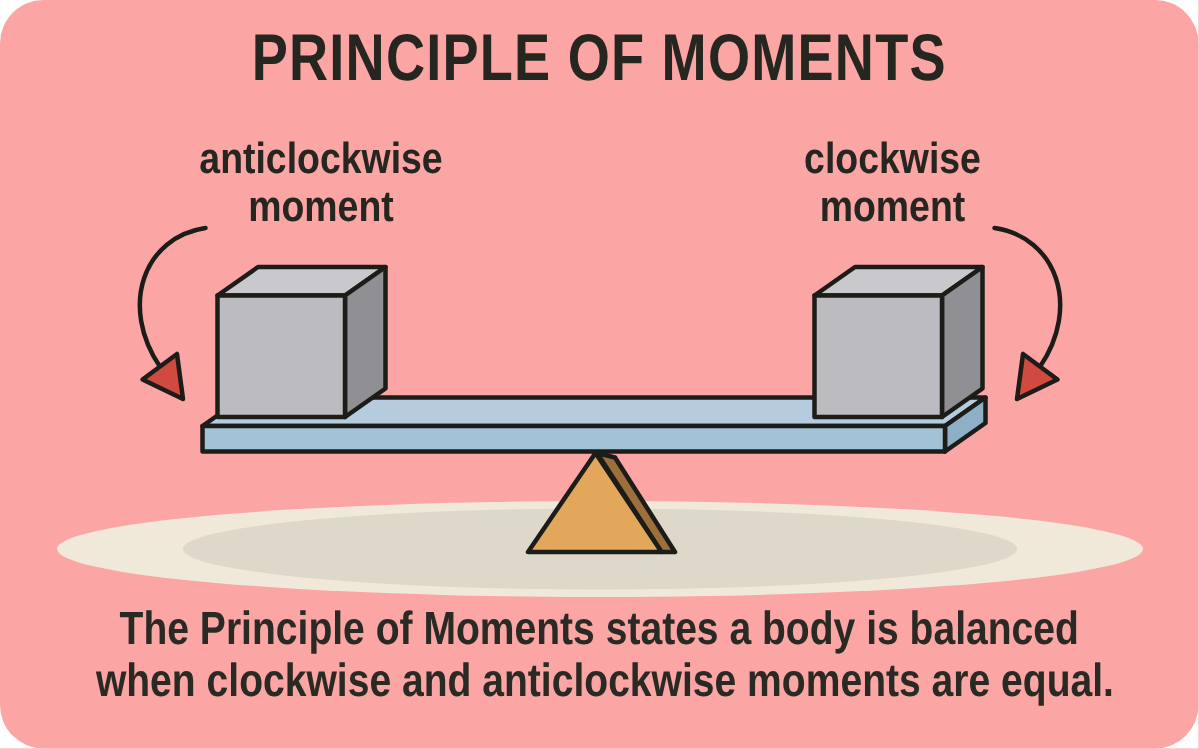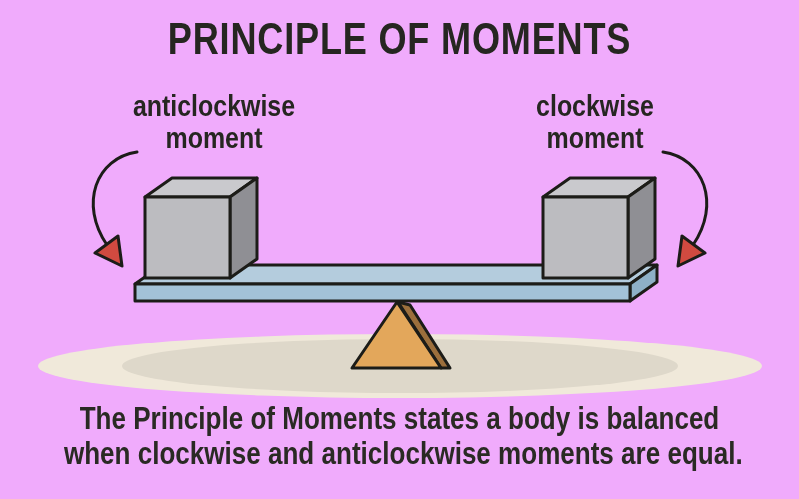--- a/index.html
+++ b/index.html
@@ -1,21 +1,22 @@
 <!DOCTYPE html>
 <html><head>
 <meta charset="utf-8">
 <style>
   html,body{margin:0;padding:0;}
   .canvas{
     position:relative;
     width:799px;height:499px;
-    background:#f0abfc;
+    background:#fca5a5;
     overflow:hidden;
     font-family:"Liberation Sans", sans-serif;
+    border-radius:29px;
   }
   .title{
     position:absolute;top:14px;left:0;width:799px;
     text-align:center;white-space:nowrap;
     font-size:44px;font-weight:700;letter-spacing:1px;
     color:#262621;
     transform:scaleX(0.82);transform-origin:50% 50%;
   }
   .side-label{
     position:absolute;top:90px;width:250px;

